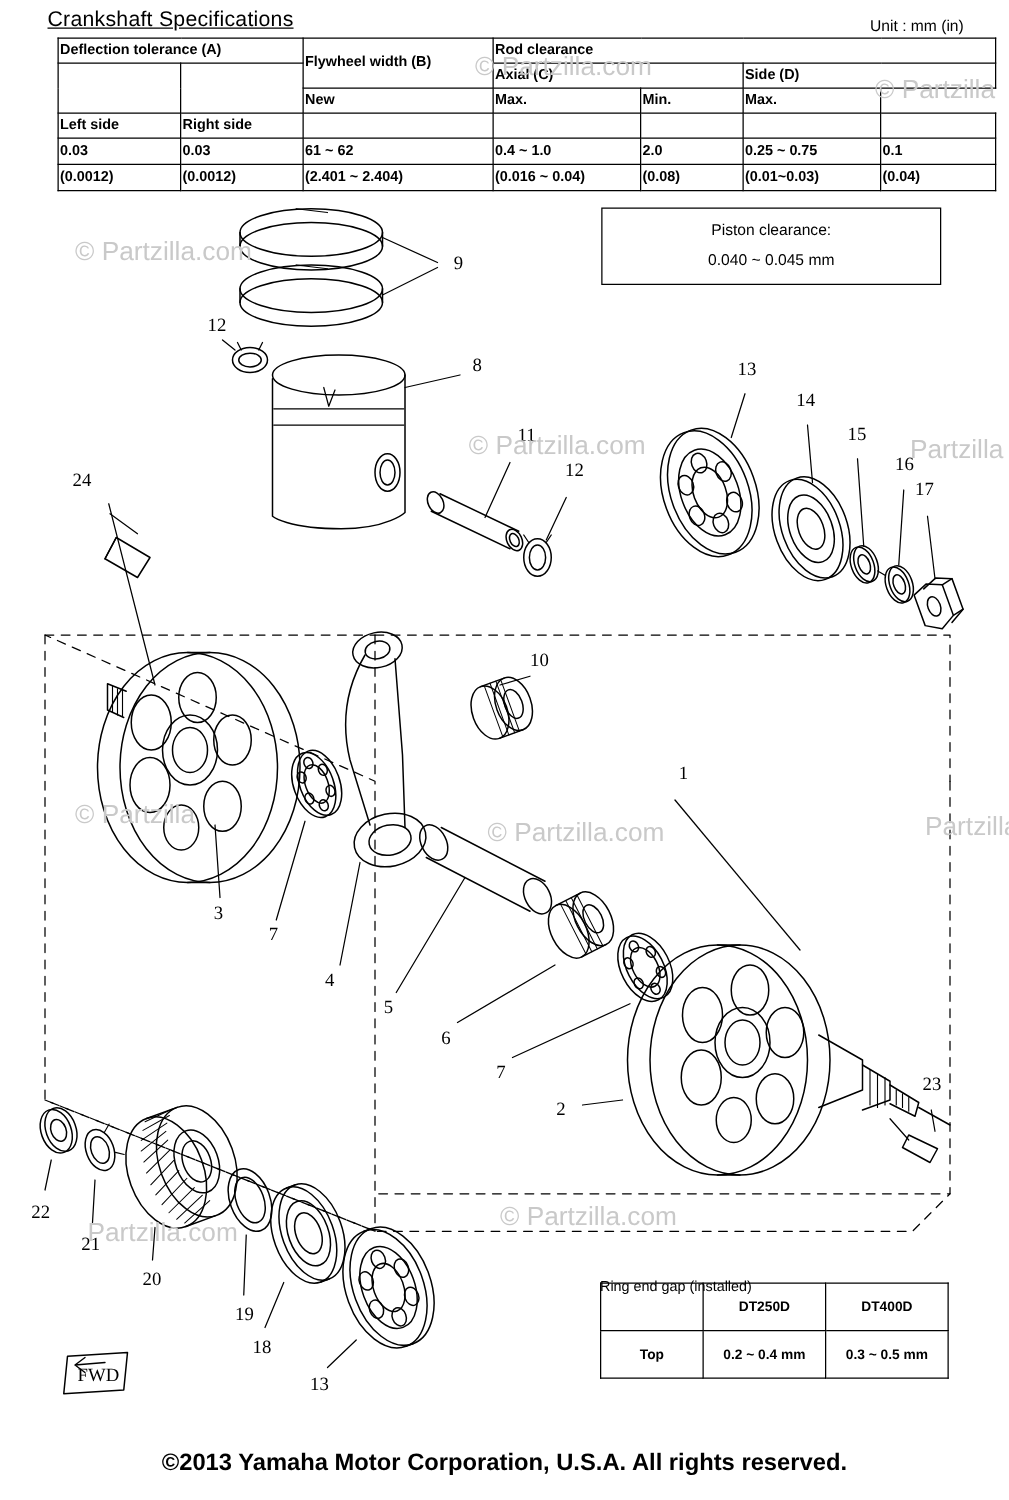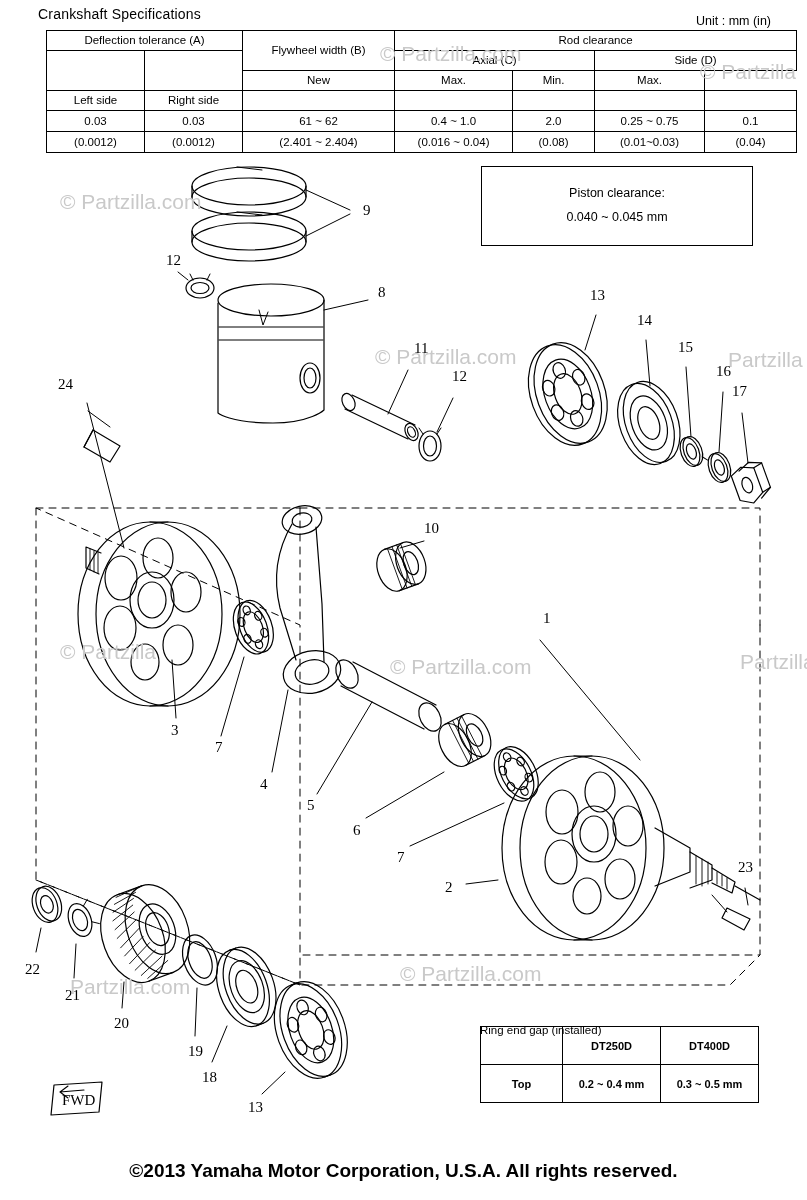--- a/index.html
+++ b/index.html
@@ -12,53 +12,53 @@
     position: relative;
     font-family: "Liberation Sans", sans-serif;
     color: #000;
     overflow: hidden;
   }
 
   
   .spec-title {
     position: absolute;
     left: 38px; top: 6px;
-    font-size: 14px;
+    font-size: 17px;
     letter-spacing: .2px;
+    text-decoration: underline;
   }
   .unit-label {
     position: absolute;
     right: 36px; top: 14px;
     font-size: 12.5px;
   }
 
   
   .spec-table {
     position: absolute;
     left: 46px; top: 30px;
     width: 714px;
     border-collapse: collapse;
     font-size: 11.5px;
     table-layout: fixed;
   }
   .spec-table td, .spec-table th {
     border: 1px solid #000;
-    text-align: center;
-    font-weight: normal;
+    font-weight: bold;
     padding: 2px 1px;
     height: 20px;
     line-height: 1.05;
   }
   .spec-table .tall { height: 21px; }
 
   
   .clear-box {
     position: absolute;
     left: 481px; top: 166px;
-    width: 272px; height: 80px;
+    width: 272px; height: 62px;
     border: 1px solid #000;
     display: flex;
     flex-direction: column;
     align-items: center;
     justify-content: center;
     font-size: 12.5px;
     line-height: 1.9;
   }
 
   

